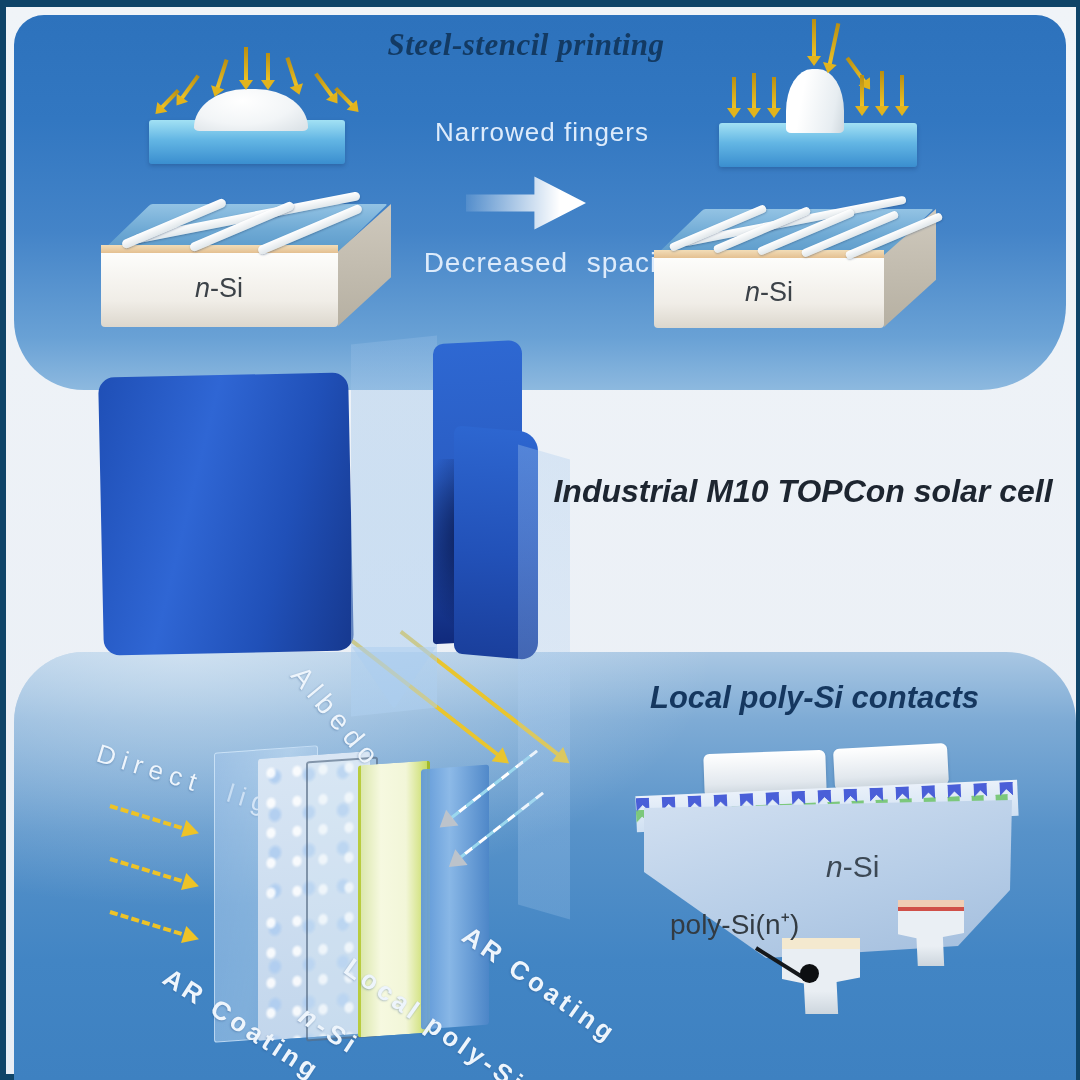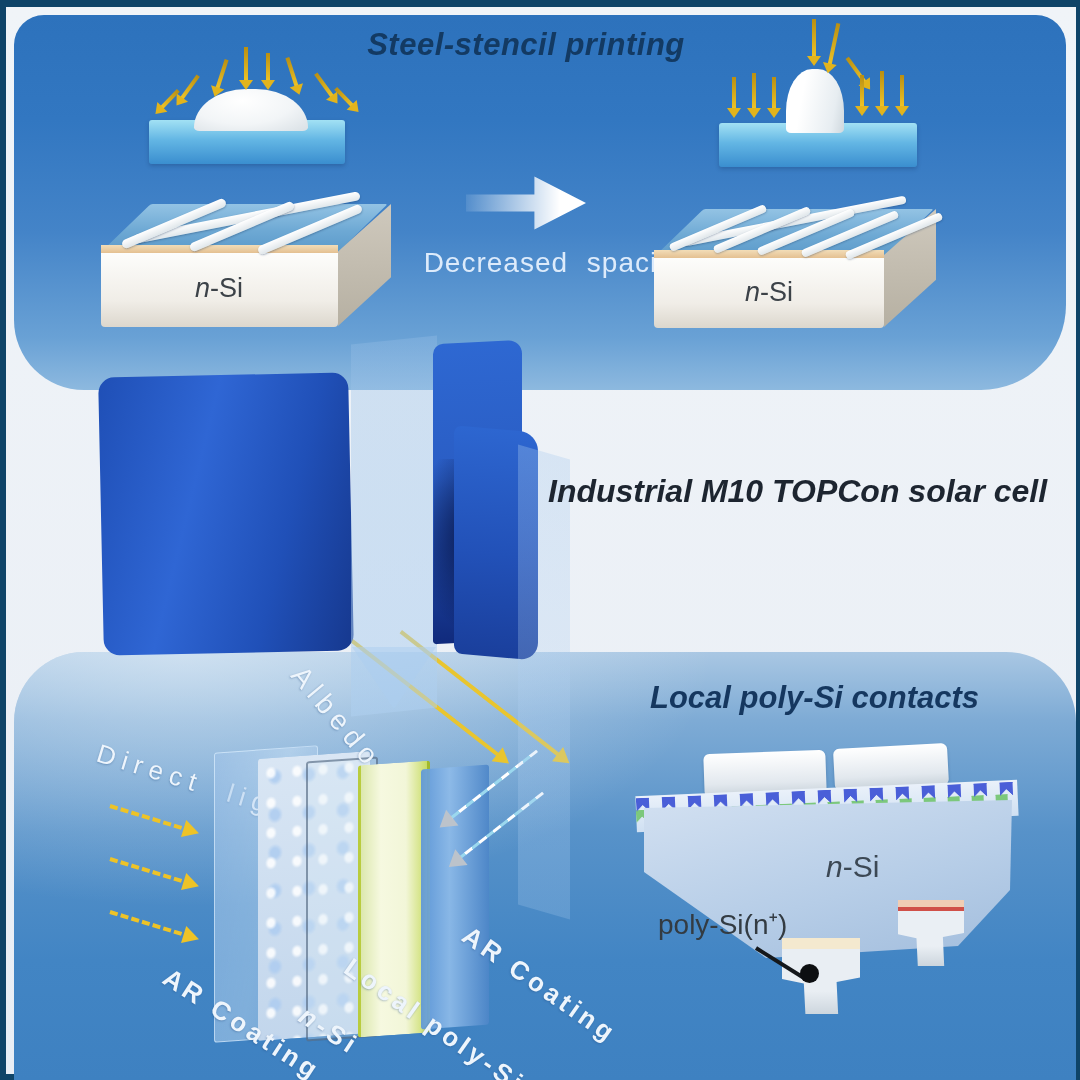--- a/index.html
+++ b/index.html
@@ -44,21 +44,21 @@
   .big-arrow{position:absolute;left:452px;top:158px;width:120px;height:60px;
     background:linear-gradient(90deg,rgba(255,255,255,.10),#ffffff 78%);
     clip-path:polygon(0 36%,57% 36%,57% 6%,100% 50%,57% 94%,57% 64%,0 64%);}
   
   .cell{position:absolute;z-index:2;}
   .busbars{background-image:
      repeating-linear-gradient(90deg,rgba(255,255,255,0) 0 16px,rgba(205,228,255,.55) 16px 17.5px),
      radial-gradient(rgba(255,255,255,.4) 1.2px,rgba(255,255,255,0) 1.8px);
     background-size:auto,24px 34px;}
   .mid-title{position:absolute;z-index:3;font-weight:bold;font-style:italic;
-    color:#1d2530;font-size:32px;}
+    color:#1d2530;font-size:32px;text-align:center;}
   .mid-red{position:absolute;z-index:3;font-weight:bold;color:#ca474d;font-size:32px;text-align:center;}
   .mid-red .it{font-style:italic;}
   
   .panel-bottom{position:absolute;left:8px;top:645px;width:1062px;height:428px;
     border-radius:70px 70px 0 0;
     background:linear-gradient(180deg,#a9c7e3 0%,#7eabd5 16%,#5792c9 42%,#4285c4 72%,#3e81c1 100%);
     z-index:1;}
   .panel-bottom::before{content:"";position:absolute;inset:0;border-radius:70px 70px 0 0;
     background:radial-gradient(ellipse at 16% 0%,rgba(238,246,252,.55),rgba(238,246,252,0) 42%);}
   .bl-title{position:absolute;color:#f3f8fd;font-weight:bold;font-size:29px;letter-spacing:.5px;}
@@ -85,21 +85,21 @@
   .darklbl{position:absolute;color:#333b42;font-size:28px;}
   .darklbl i{font-style:italic;}
 </style>
 </head>
 <body>
 
 <div id="canvas">
  <div class="inner">
 
   <section class="panel-top">
-    <div class="sec-title" style="left:352px;top:12px;width:320px;text-align:center;">Steel-stencil printing</div>
+    <div class="sec-title" style="left:352px;top:12px;width:320px;text-align:center;font-family:Liberation Serif, serif;">Steel-stencil printing</div>
 
     <div>
       <div class="substrate" style="left:135px;top:105px;width:196px;height:44px;"></div>
       <div class="dome-wide"></div>
 
       <div class="arr" style="left:230px;top:32px;height:34px;"></div>
       <div class="arr" style="left:252px;top:38px;height:28px;"></div>
       <div class="arr" style="left:206px;top:44px;height:30px;transform:rotate(18deg);"></div>
       <div class="arr" style="left:276px;top:42px;height:30px;transform:rotate(-18deg);"></div>
       <div class="arr" style="left:174px;top:58px;height:28px;transform:rotate(36deg);"></div>
@@ -115,20 +115,21 @@
       <div class="arr" style="left:818px;top:8px;height:42px;transform:rotate(12deg);"></div>
       <div class="arr" style="left:840px;top:40px;height:30px;transform:rotate(-36deg);"></div>
       <div class="arr" style="left:718px;top:62px;height:32px;"></div>
       <div class="arr" style="left:738px;top:58px;height:36px;"></div>
       <div class="arr" style="left:758px;top:62px;height:32px;"></div>
       <div class="arr" style="left:846px;top:60px;height:32px;"></div>
       <div class="arr" style="left:866px;top:56px;height:36px;"></div>
       <div class="arr" style="left:886px;top:60px;height:32px;"></div>
     </div>
 
+    <div class="lightlbl" style="left:408px;top:102px;width:240px;text-align:center;">Narrowed fingers</div>
     <div class="big-arrow"></div>
     <div class="lightlbl" style="left:398px;top:232px;width:290px;text-align:center;word-spacing:10px;font-size:28px;">Decreased spacing</div>
 
     <div>
       <div class="chip-top" style="left:87px;top:189px;width:237px;height:48px;transform:skewX(-46deg);transform-origin:bottom left;"></div>
       <div class="chip-side" style="left:324px;top:189px;width:53px;height:122px;clip-path:polygon(0 39%,100% 0,100% 60%,0 100%);"></div>
       <div class="chip-arc" style="left:87px;top:230px;width:237px;"></div>
       <div class="chip-front" style="left:87px;top:238px;width:237px;height:74px;"></div>
       <div class="finger" style="left:118px;top:198px;width:230px;height:9px;transform:rotate(-11deg);"></div>
       <div class="finger" style="left:104px;top:204px;width:112px;height:9px;transform:rotate(-23deg);"></div>
@@ -198,21 +199,21 @@
 
       <div style="position:absolute;left:146px;top:196px;width:78px;height:76px;
            clip-path:polygon(0 0,100% 0,100% 52%,70% 58%,72% 100%,30% 100%,28% 60%,0 54%);
            background:linear-gradient(180deg,#f4e9cf 0 14%,#e9eef3 14% 70%,#cdd6de 100%);"></div>
       <div style="position:absolute;left:262px;top:158px;width:66px;height:66px;
            clip-path:polygon(0 0,100% 0,100% 50%,68% 56%,70% 100%,30% 100%,28% 58%,0 52%);
            background:linear-gradient(180deg,#f0cdb4 0 10%,#d05048 10% 16%,#eaeff4 16% 70%,#ccd5dd 100%);"></div>
       <div style="position:absolute;left:120px;top:204px;width:58px;height:4px;background:#15181b;transform:rotate(32deg);transform-origin:left;"></div>
       <div style="position:absolute;left:164px;top:222px;width:19px;height:19px;border-radius:50%;background:#0d0f11;"></div>
       <div class="darklbl" style="left:190px;top:108px;font-size:30px;color:#3c4854;"><i>n</i><span>-Si</span></div>
-      <div class="darklbl" style="left:22px;top:162px;text-align:right;">poly-Si(n⁺)</div>
+      <div class="darklbl" style="left:34px;top:162px;text-align:right;">poly-Si(n⁺)</div>
     </div>
   </section>
 
   <div class="cell busbars" style="left:95px;top:368px;width:250px;height:278px;border-radius:16px;
        transform:rotate(-1.2deg);background:linear-gradient(105deg,#1f4fb6 0%,#2f66d4 38%,#2050b8 70%,#16388e 100%);"></div>
   <div class="cell" style="left:345px;top:333px;width:86px;height:372px;transform:skewY(-6deg);
        background:linear-gradient(180deg,rgba(150,190,230,.35),rgba(175,208,240,.55));"></div>
   <div class="cell" style="left:346px;top:640px;width:0;height:0;border-left:42px solid transparent;border-right:42px solid transparent;border-top:62px solid rgba(172,206,240,.5);"></div>
   <div class="cell busbars" style="left:427px;top:335px;width:89px;height:300px;border-radius:10px 14px 4px 4px;
        transform:skewY(-3deg);background:linear-gradient(180deg,#2e68d2 0%,#2a5dc4 45%,#102a7c 100%);background-size:auto,20px 30px;"></div>

